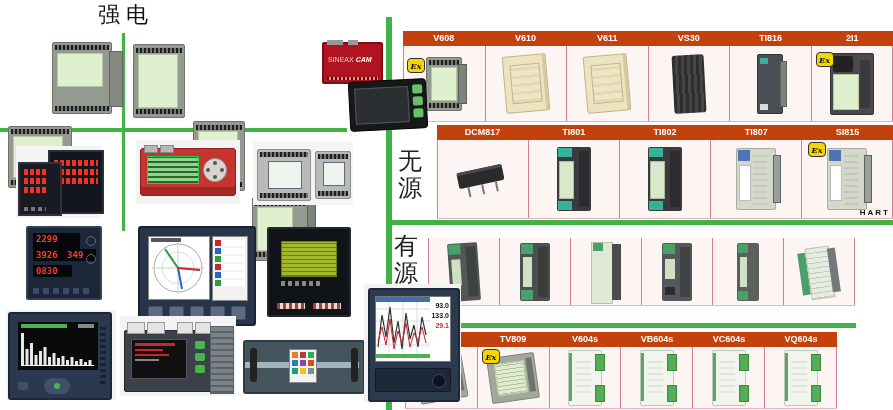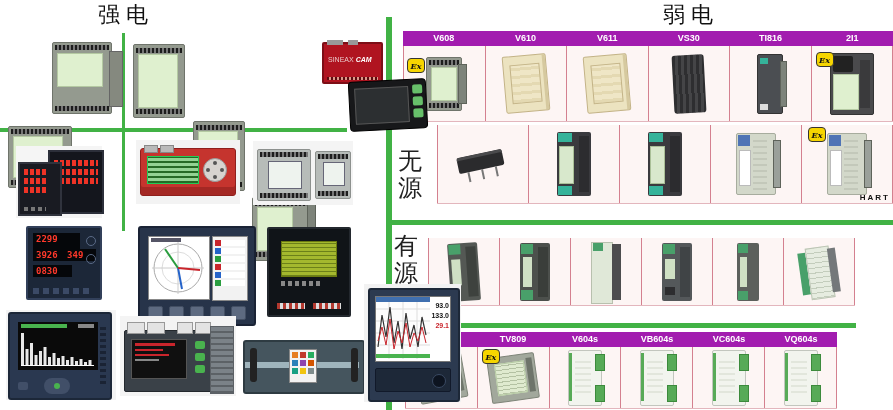--- a/index.html
+++ b/index.html
@@ -3,21 +3,21 @@
 <meta charset="utf-8">
 <style>
   html,body{margin:0;padding:0;background:#fff;font-family:"Liberation Sans",sans-serif;}
   #stage{position:relative;width:893px;height:410px;background:#fff;overflow:hidden;}
   .abs{position:absolute;}
   .gl{position:absolute;background:#41b245;z-index:1;}
   .title{position:absolute;font-family:"DejaVu Serif",serif;font-size:22px;color:#111;letter-spacing:6px;z-index:2;}
   .sidelabel{position:absolute;font-family:"DejaVu Serif",serif;font-size:24px;line-height:27px;color:#222;width:26px;z-index:3;}
   
   .ptable{position:absolute;z-index:2;}
-  .phead{display:flex;height:15px;background:#a21caf;}
+  .phead{display:flex;height:15px;background:#c2410c;}
   .hcell{flex:1;color:#fff;font-size:9px;font-weight:bold;text-align:center;line-height:15px;overflow:hidden;}
   .pbody{display:flex;background:#fdf5f4;border-bottom:1px solid #e3b6bd;}
   .cell{flex:1;border-right:1px solid #d4808f;position:relative;display:flex;align-items:center;justify-content:center;}
   .cell:first-child{border-left:1px solid #d4808f;}
   
   .ex{position:absolute;width:16px;height:13px;background:#f6d500;border:1px solid #333;border-radius:4px;
       font:italic bold 8px "DejaVu Serif",serif;color:#111;display:flex;align-items:center;justify-content:center;z-index:4;}
   .hart{position:absolute;right:2px;bottom:1px;font-size:8px;font-weight:bold;letter-spacing:2px;color:#111;}
   
   .tstrip{position:absolute;left:2px;right:2px;height:5px;background:repeating-linear-gradient(90deg,#1d1d1d 0 2px,#777 2px 4px);}
@@ -29,21 +29,20 @@
   .mod-dark{background:#4b4e52;border:1px solid #333;}
   .fin{position:absolute;top:6px;bottom:6px;right:-6px;width:7px;background:#7d837a;border:1px solid #5e635a;}
   .seg{display:block;height:6px;margin:3px 4px 0 4px;background:repeating-linear-gradient(90deg,#ee3326 0 4px,rgba(0,0,0,0) 4px 6px);}
 </style>
 </head>
 <body>
 
 <div id="stage">
 
   <div class="title" style="left:98px;top:0;">强电</div>
-  <div class="title" style="left:663px;top:0;">弱电</div>
 
   <div class="gl" style="left:122px;top:33px;width:3px;height:198px;"></div>
   <div class="gl" style="left:0;top:128px;width:347px;height:4px;"></div>
   <div class="gl" style="left:386px;top:17px;width:6px;height:393px;"></div>
   <div class="gl" style="left:391px;top:220px;width:502px;height:5px;"></div>
   <div class="gl" style="left:456px;top:323px;width:400px;height:5px;"></div>
 
   <div class="sidelabel" style="left:398px;top:148px;">无源</div>
   <div class="sidelabel" style="left:394px;top:233px;">有源</div>
 
@@ -332,20 +331,27 @@
         <div class="mod mod-dark" style="width:42px;height:60px;background:#4a4a4c;">
             <div class="abs" style="left:2px;top:2px;width:20px;height:16px;background:#222;border-radius:2px;"></div>
             <div class="abs" style="left:2px;bottom:4px;width:24px;height:34px;background:#dff0cf;border:1px solid #b4c9a2;"></div>
             <div class="abs" style="right:3px;top:6px;width:10px;height:48px;background:#3a3a3c;"></div>
           </div>
       </div>
     </div>
   </div>
 
   <div class="ptable" style="left:437px;top:125px;width:456px;">
+    <div class="phead">
+      <div class="hcell">DCM817</div>
+      <div class="hcell">TI801</div>
+      <div class="hcell">TI802</div>
+      <div class="hcell">TI807</div>
+      <div class="hcell">SI815</div>
+    </div>
     <div class="pbody" style="height:78px;">
       <div class="cell">
         <div style="position:relative;width:50px;height:30px;transform:rotate(-12deg);">
           <div class="abs" style="left:0;top:4px;width:46px;height:16px;background:#2b2b2d;border-radius:2px;box-shadow:inset 0 3px 0 #4a4a4c;"></div>
           <div class="abs" style="left:8px;top:20px;width:1.5px;height:10px;background:#777;"></div>
           <div class="abs" style="left:22px;top:20px;width:1.5px;height:10px;background:#777;"></div>
           <div class="abs" style="left:36px;top:20px;width:1.5px;height:10px;background:#777;"></div>
         </div>
       </div>
       <div class="cell">

